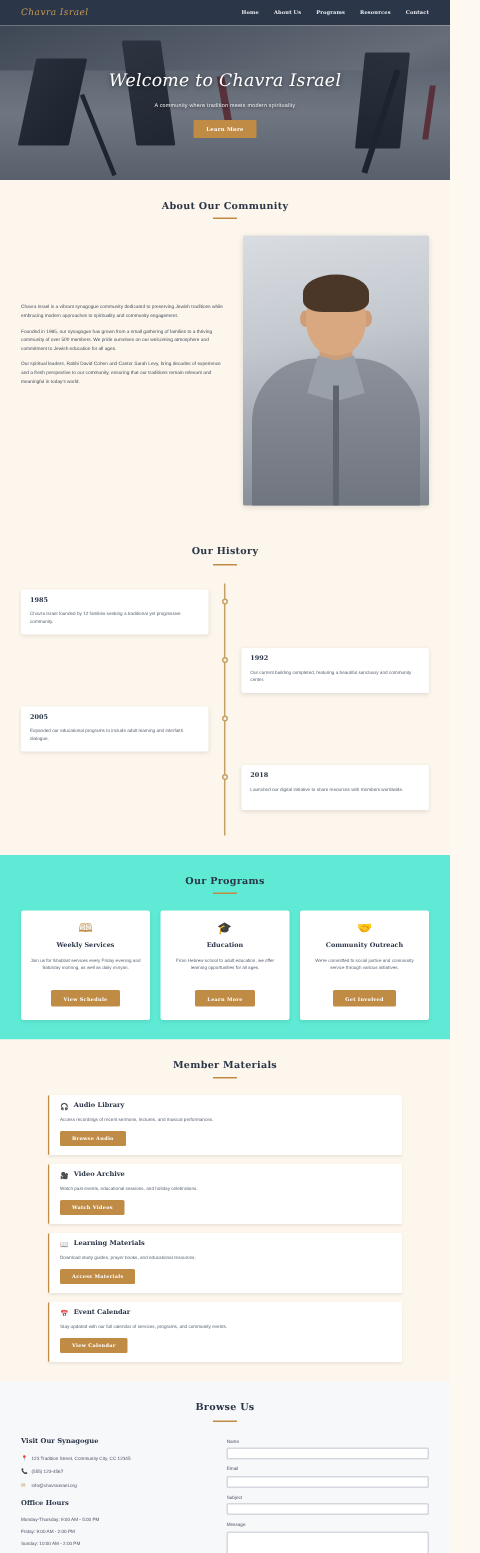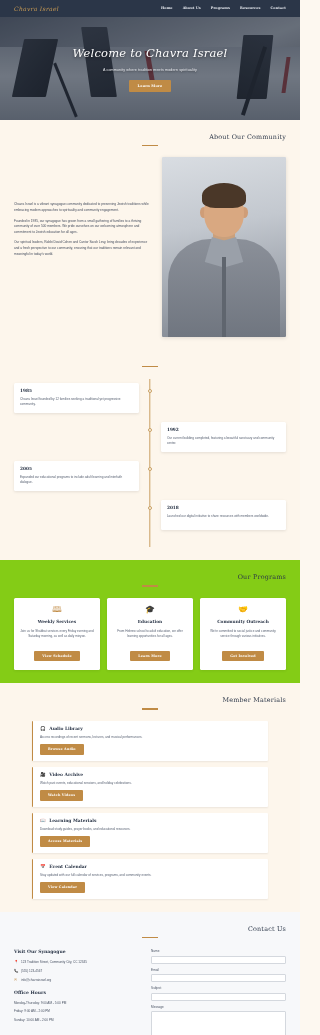--- a/index.html
+++ b/index.html
@@ -105,27 +105,27 @@
     padding: 3.4px 8px;
     border-radius: 1px;
     cursor: pointer;
     letter-spacing: .2px;
     white-space: nowrap;
   }
   .hero .btn { margin-top: 7px; padding: 3.8px 9px; font-size: 3.5px; }
 
   
   .section { padding: 13px 14px; }
-  .section-light { background: #84cc16; }
+  .section-light { background: #5eead4; }
   .section-paper { background: #fdf6ec; }
   .section-title {
     font-family: "DejaVu Serif", serif;
-    font-weight: normal;
+    font-weight: bold;
     font-size: 6.4px;
-    text-align: right;
+    text-align: center;
     color: #2b3648;
     letter-spacing: .2px;
   }
   .rule {
     width: 16px; height: 1.2px; background: #c08b45;
     margin: 2.6px auto 0;
   }
 
   
   .about-grid {
@@ -313,20 +313,21 @@
         <div class="ph-placket"></div>
         <div class="ph-ear-l"></div>
         <div class="ph-ear-r"></div>
         <div class="ph-head"></div>
         <div class="ph-hair"></div>
       </div>
     </div>
   </div>
 
   <div class="section section-paper">
+    <div class="section-title">Our History</div>
     <div class="rule"></div>
     <div class="timeline">
       <div class="tl-line"></div>
 
       <div class="tl-row left">
         <div class="tl-dot"></div>
         <div class="tl-card">
           <div class="tl-year">1985</div>
           <div class="tl-desc">Chavra Israel founded by 12 families seeking a traditional yet progressive community.</div>
         </div>
@@ -423,21 +424,21 @@
           <span class="res-icon">📅</span>
           <span class="res-title">Event Calendar</span>
         </div>
         <div class="res-desc">Stay updated with our full calendar of services, programs, and community events.</div>
         <button class="btn">View Calendar</button>
       </div>
     </div>
   </div>
 
   <div class="section-contact">
-    <div class="section-title">Contact Us</div>
+    <div class="section-title">Browse Us</div>
     <div class="rule"></div>
     <div class="contact-grid">
 
       <div class="contact-info">
         <div class="ci-title">Visit Our Synagogue</div>
 
         <div class="ci-row">
           <span class="ci-ic">📍</span>
           <span class="ci-tx">123 Tradition Street, Community City, CC 12345</span>
         </div>

